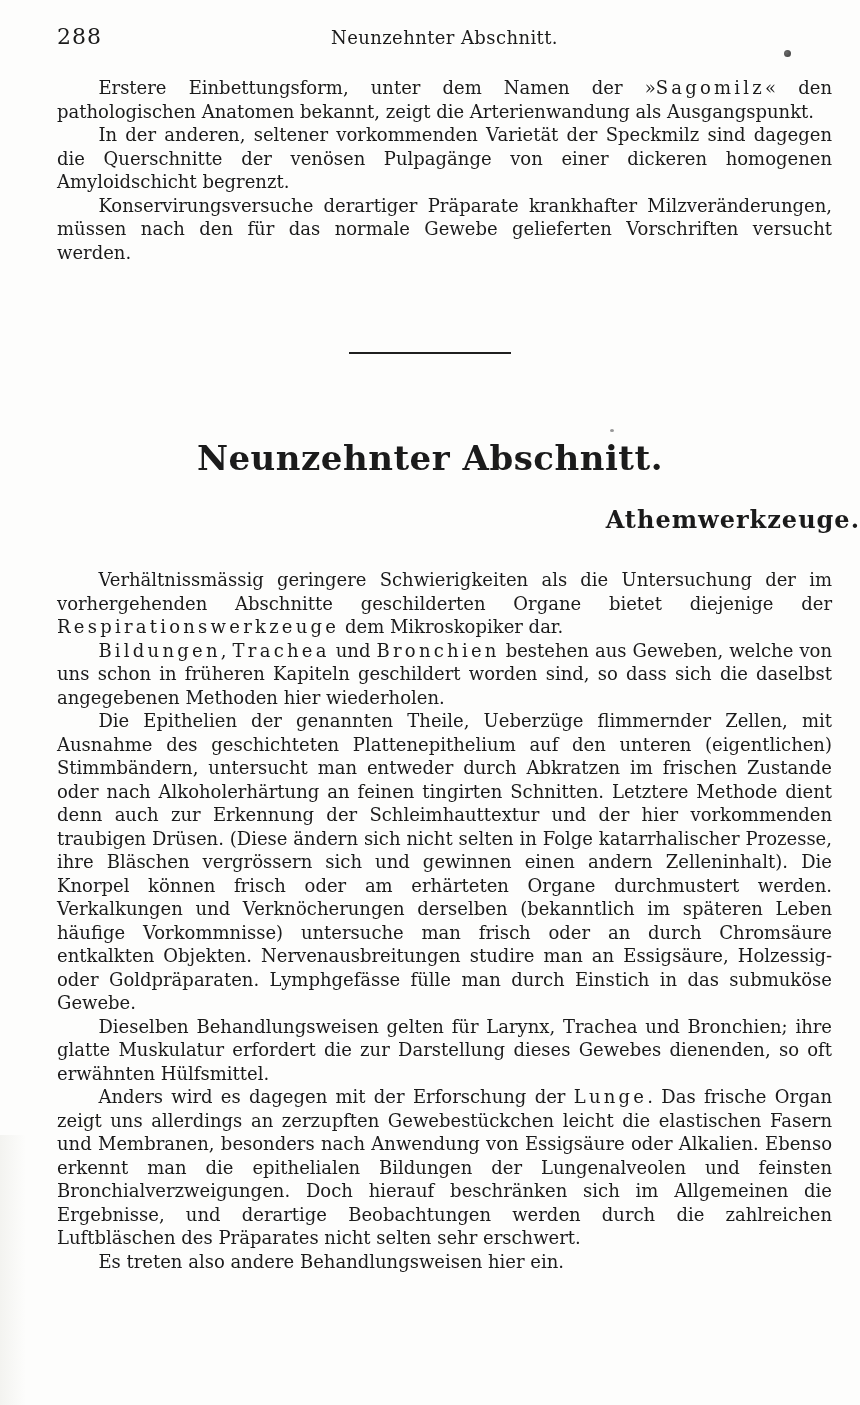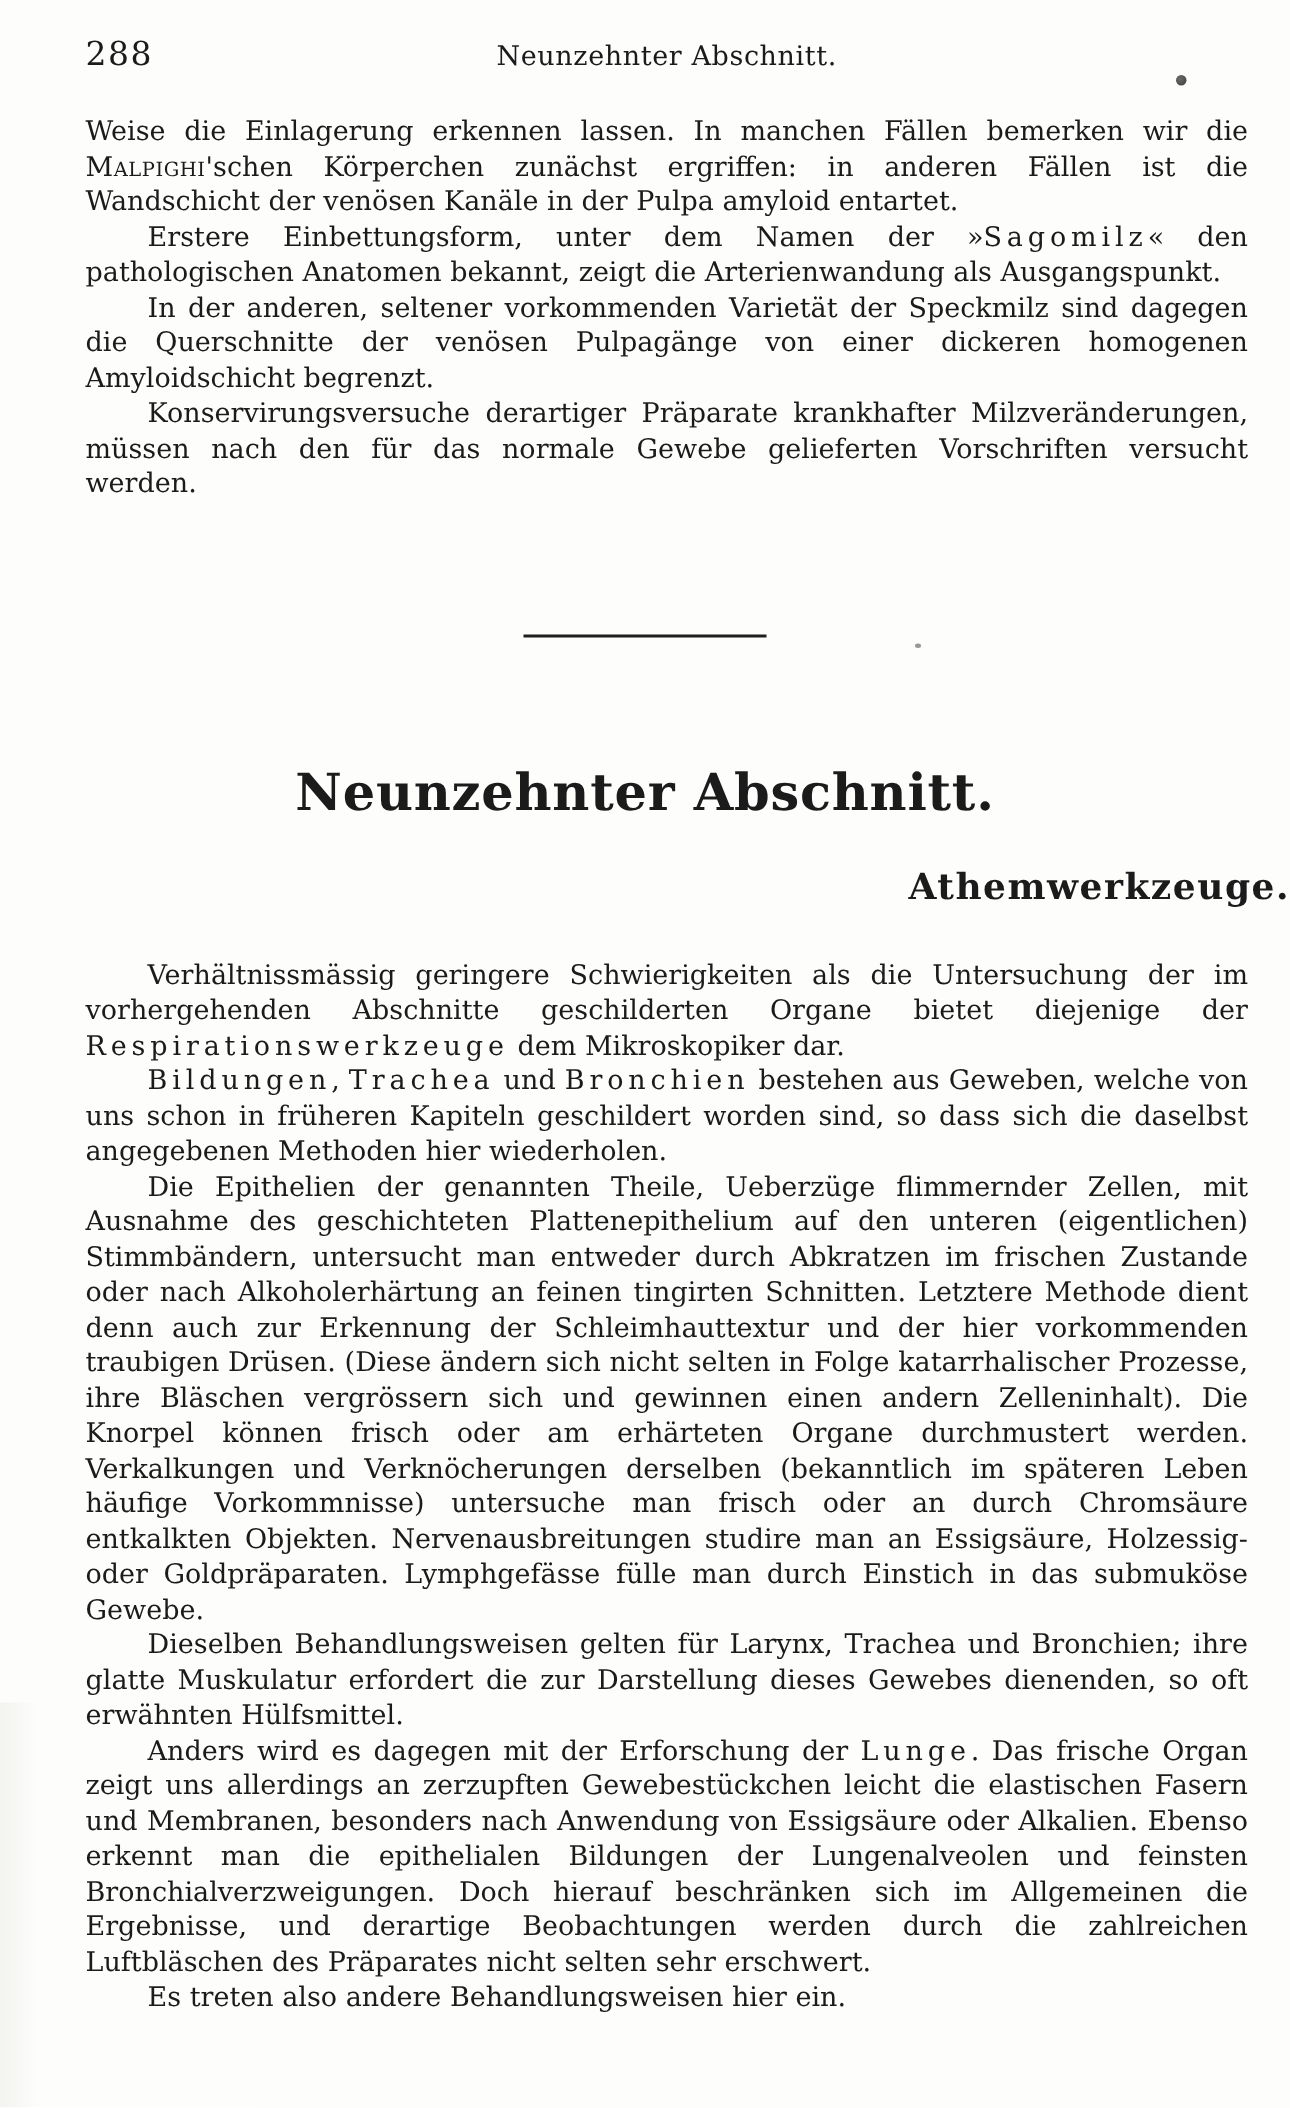--- a/index.html
+++ b/index.html
@@ -91,21 +91,20 @@
 <div class="page">
 
   <div class="page-header">
     <span class="page-number">288</span>
     <div class="running-title">Neunzehnter Abschnitt.</div>
   </div>
 
   <div class="speck-1"></div>
 
   <section class="text-block section-end">
-      <p class="para"><span>Weise die Einlagerung erkennen lassen. In manchen Fällen bemerken wir die </span><span class="sc">Malpighi</span><span>'schen Körperchen zunächst ergriffen: in anderen Fällen ist die Wandschicht der venösen Kanäle in der Pulpa amyloid entartet.</span></p>
       <p class="para indent"><span>Erstere Einbettungsform, unter dem Namen der »</span><span class="sp">Sagomilz</span><span>« den pathologischen Anatomen bekannt, zeigt die Arterienwandung als Ausgangspunkt.</span></p>
       <p class="para indent"><span>In der anderen, seltener vorkommenden Varietät der Speckmilz sind dagegen die Querschnitte der venösen Pulpagänge von einer dickeren homogenen Amyloidschicht begrenzt.</span></p>
       <p class="para indent"><span>Konservirungsversuche derartiger Präparate krankhafter Milzveränderungen, müssen nach den für das normale Gewebe gelieferten Vorschriften versucht werden.</span></p>
     </section>
 
   <div class="divider"></div>
 
   <div class="speck-2"></div>
 
   <h1 class="chapter-title">Neunzehnter Abschnitt.</h1>

